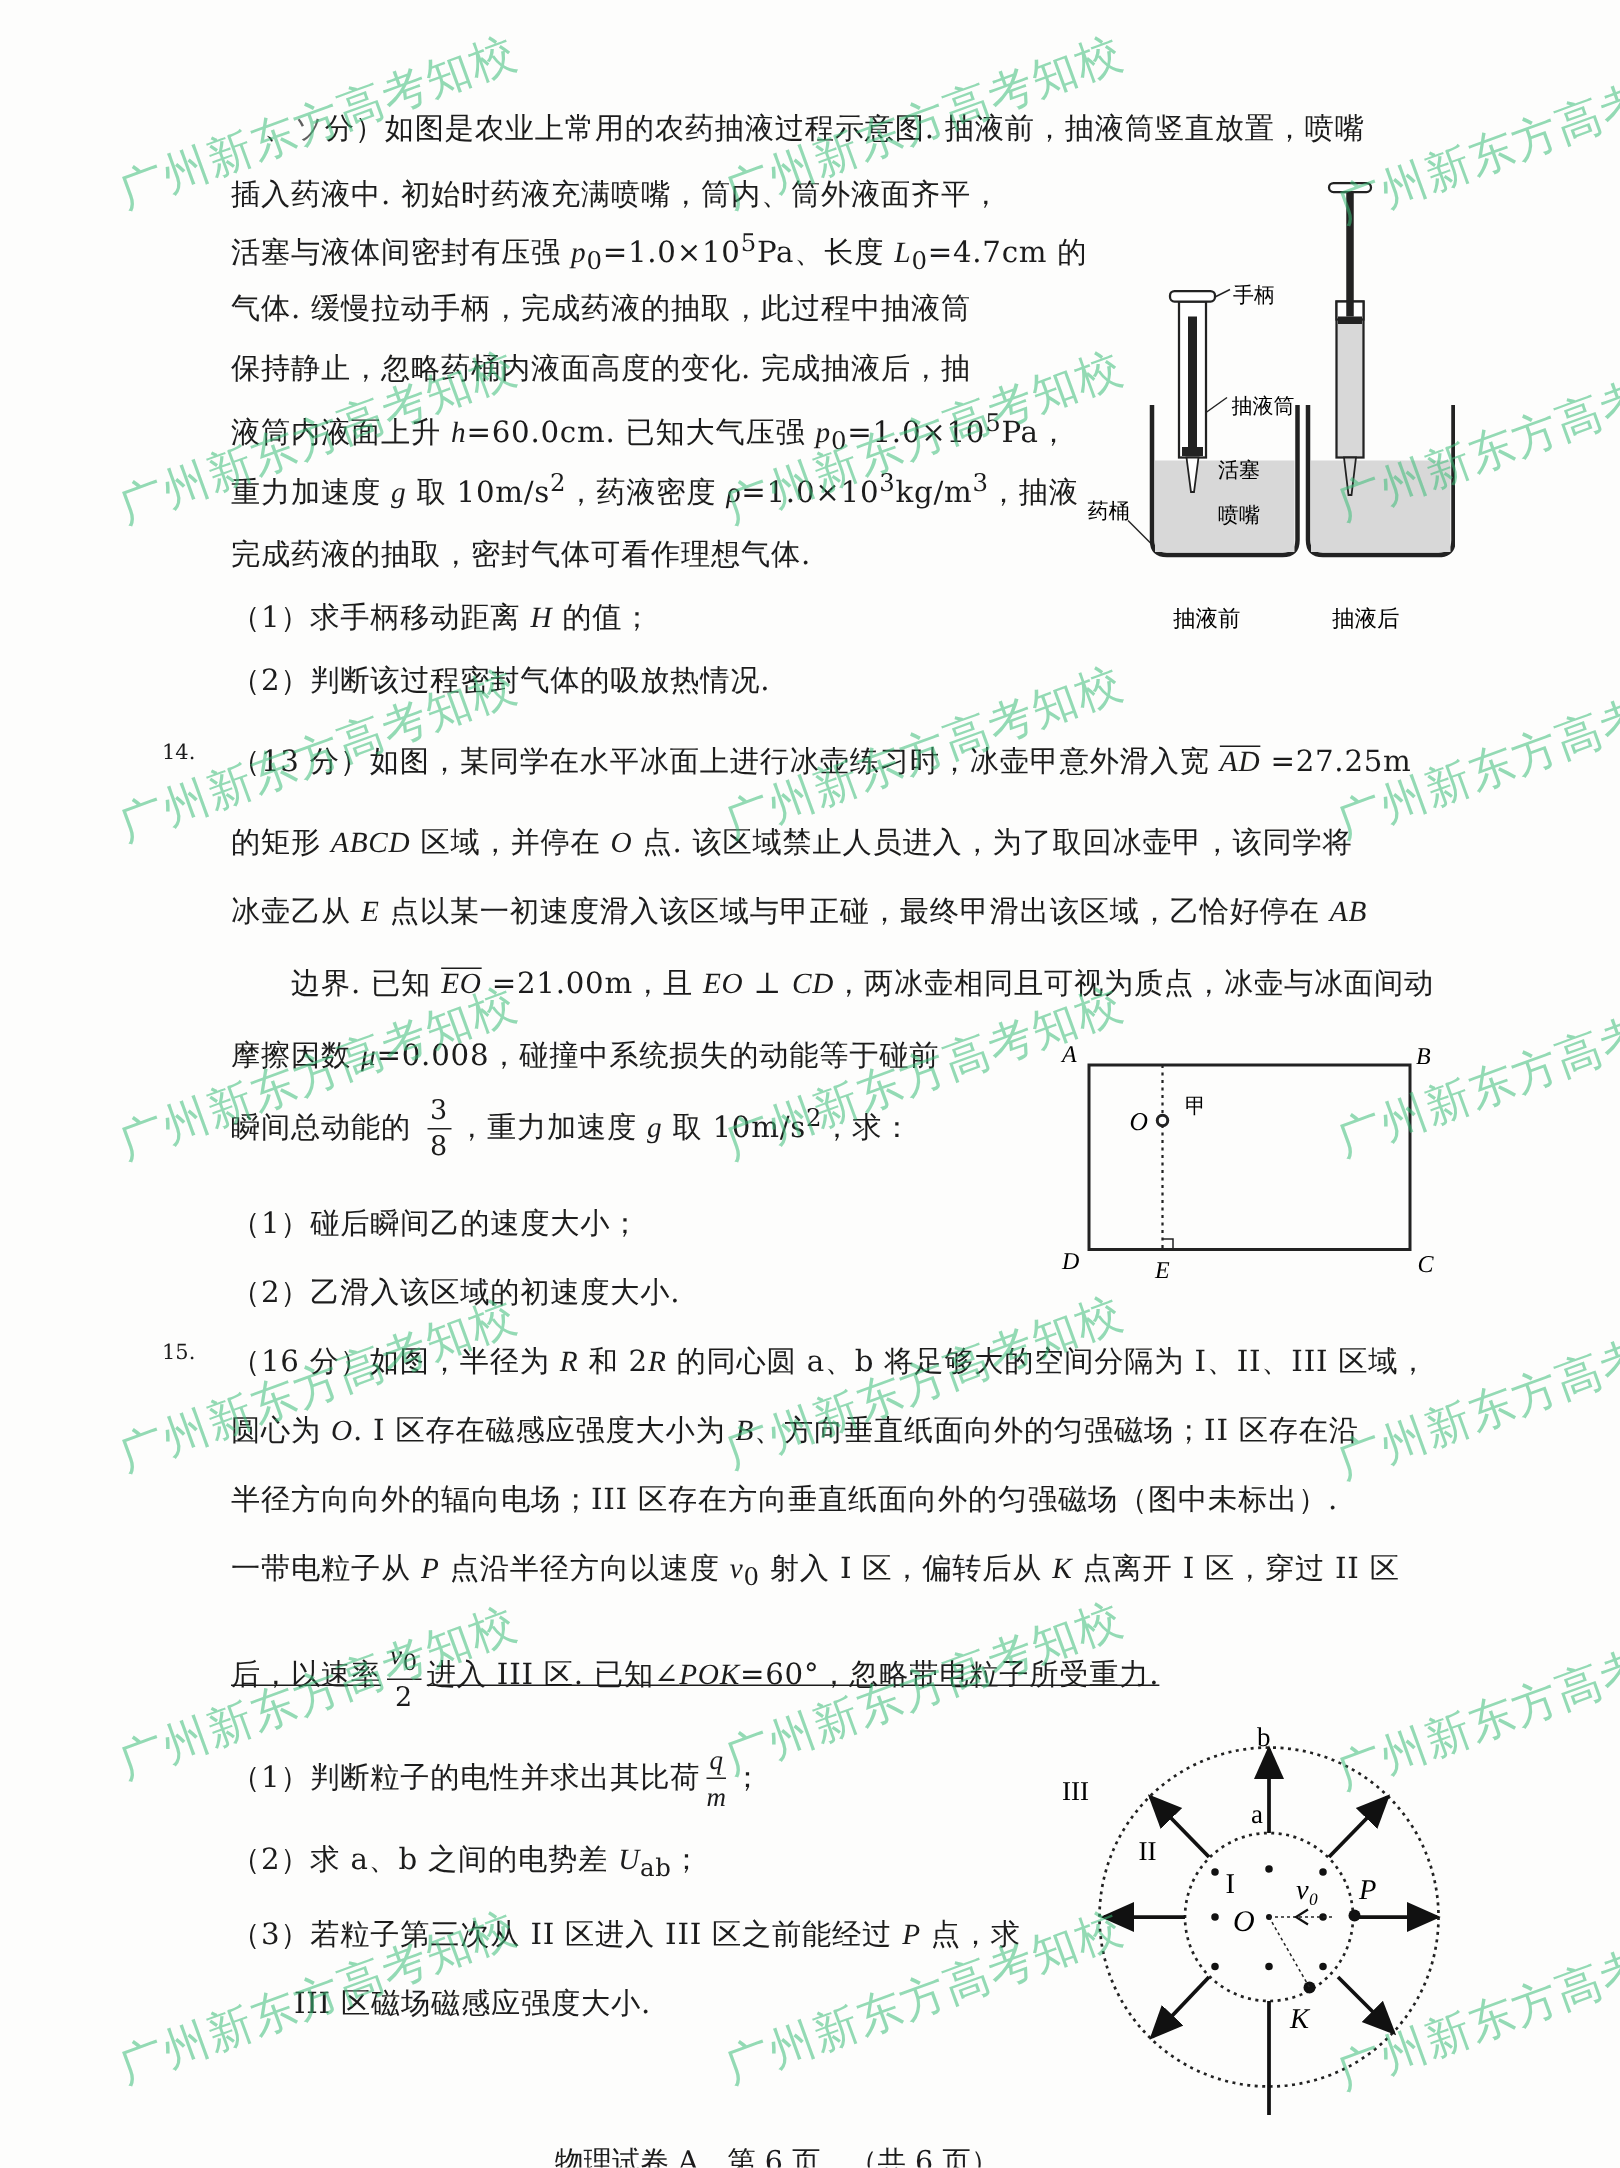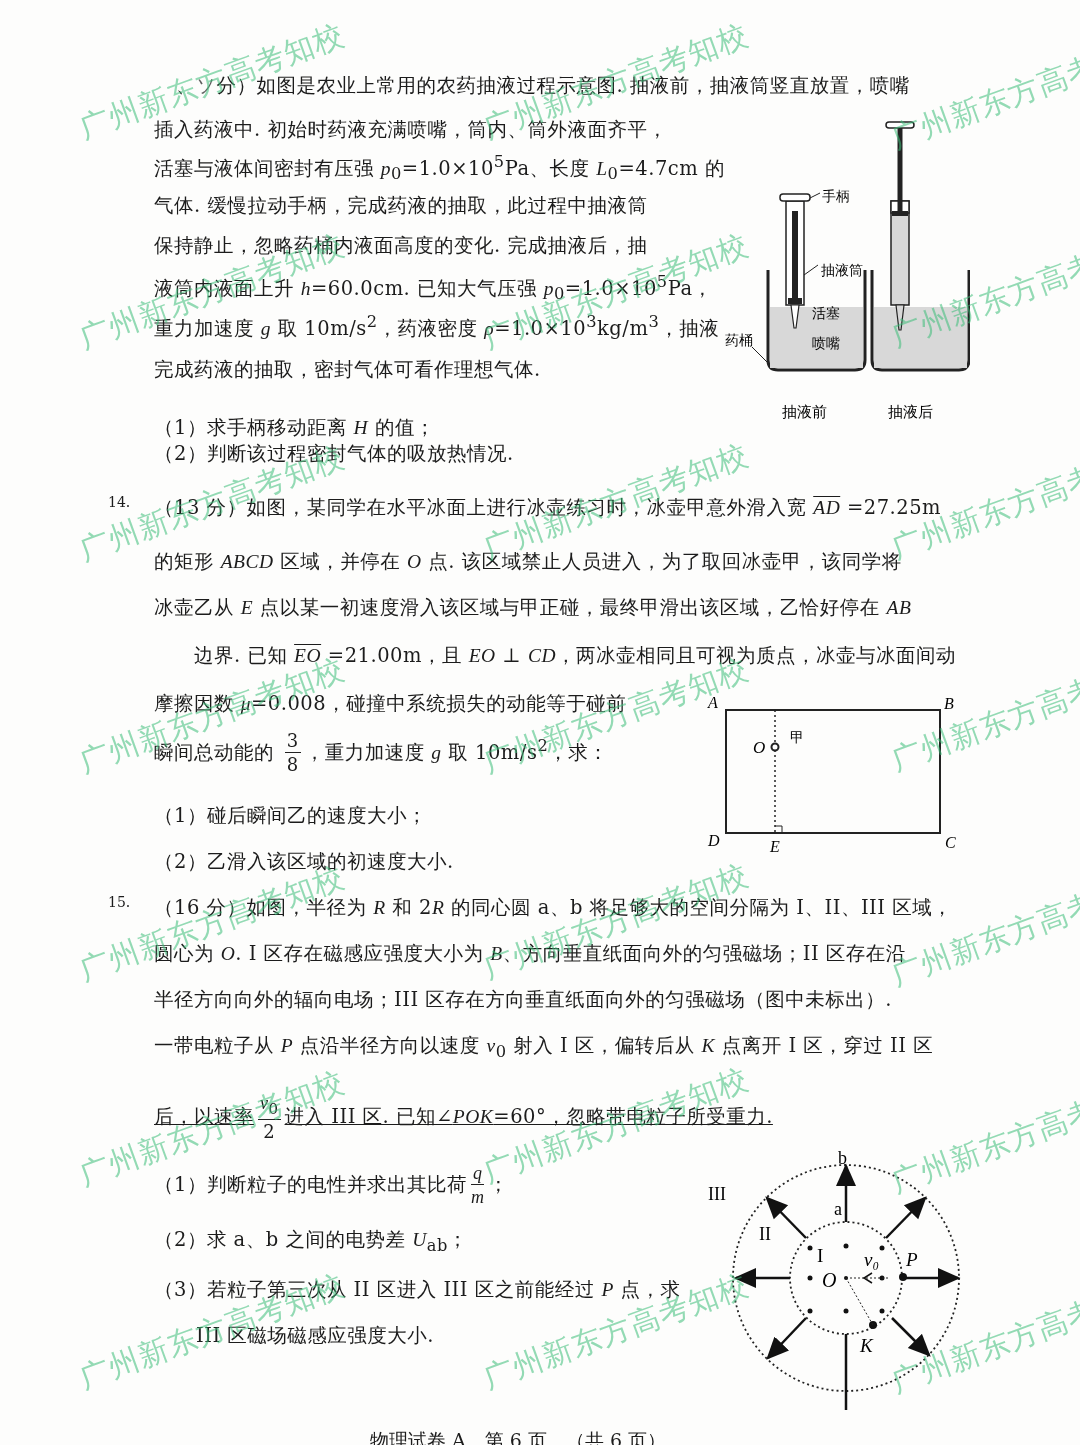--- a/index.html
+++ b/index.html
@@ -34,21 +34,21 @@
 
 <div>
   <div class="line" style="left:152px;top:72px;margin-left:24px;">、<span style="opacity:.7">ソ</span>分）如图是农业上常用的农药抽液过程示意图. 抽液前，抽液筒竖直放置，喷嘴</div>
   <div class="line" style="left:154px;top:116px;">插入药液中. 初始时药液充满喷嘴，筒内、筒外液面齐平，</div>
   <div class="line" style="left:154px;top:152px;">活塞与液体间密封有压强 <i class="v">p</i><sub>0</sub>=1.0×10<sup>5</sup>Pa、长度 <i class="v">L</i><sub>0</sub>=4.7cm 的</div>
   <div class="line" style="left:154px;top:192px;">气体. 缓慢拉动手柄，完成药液的抽取，此过程中抽液筒</div>
   <div class="line" style="left:154px;top:232px;">保持静止，忽略药桶内液面高度的变化. 完成抽液后，抽</div>
   <div class="line" style="left:154px;top:272px;">液筒内液面上升 <i class="v">h</i>=60.0cm. 已知大气压强 <i class="v">p</i><sub>0</sub>=1.0×10<sup>5</sup>Pa，</div>
   <div class="line" style="left:154px;top:312px;">重力加速度 <i class="v">g</i> 取 10m/s<sup>2</sup>，药液密度 <i class="v">ρ</i>=1.0×10<sup>3</sup>kg/m<sup>3</sup>，抽液</div>
   <div class="line" style="left:154px;top:356px;">完成药液的抽取，密封气体可看作理想气体.</div>
-  <div class="line" style="left:154px;top:398px;margin-top:16px;">（1）求手柄移动距离 <i class="v">H</i> 的值；</div>
+  <div class="line" style="left:154px;top:398px;">（1）求手柄移动距离 <i class="v">H</i> 的值；</div>
   <div class="line" style="left:154px;top:440px;text-align:center;">（2）判断该过程密封气体的吸放热情况.</div>
 
   <svg class="fig" style="left:720px;top:115px;" width="250" height="310" viewBox="0 0 250 310">
 
     <g>
       <path d="M48 155 L48 245 Q48 255 58 255 L135 255 Q145 255 145 245 L145 155" fill="none" stroke="#222" stroke-width="3"></path>
       <rect x="50" y="192" width="93" height="61" fill="#d8d8d8"></rect>
       <rect x="66" y="86" width="18" height="104" fill="#fff" stroke="#222" stroke-width="1.5"></rect>
       <rect x="72" y="96" width="6" height="90" fill="#222"></rect>
       <rect x="68" y="183" width="14" height="6" fill="#222"></rect>

